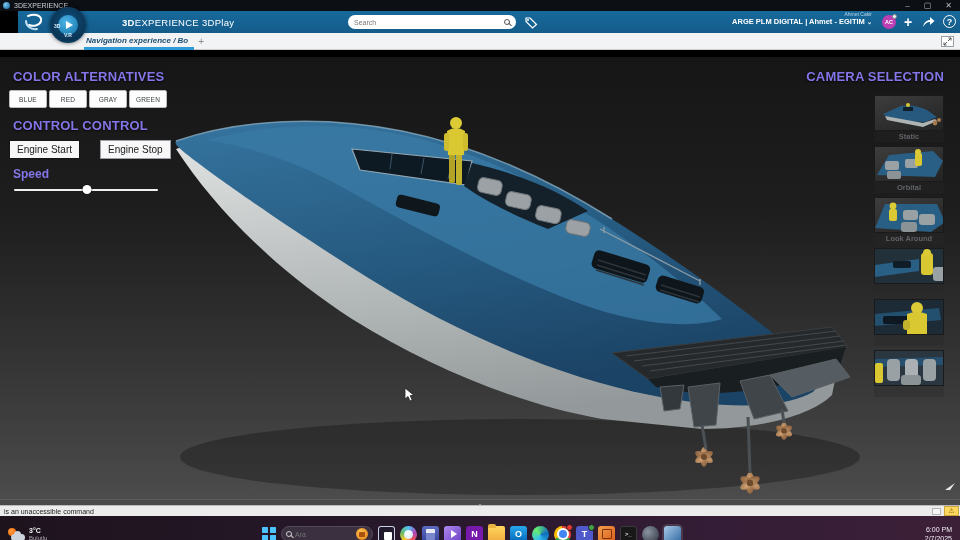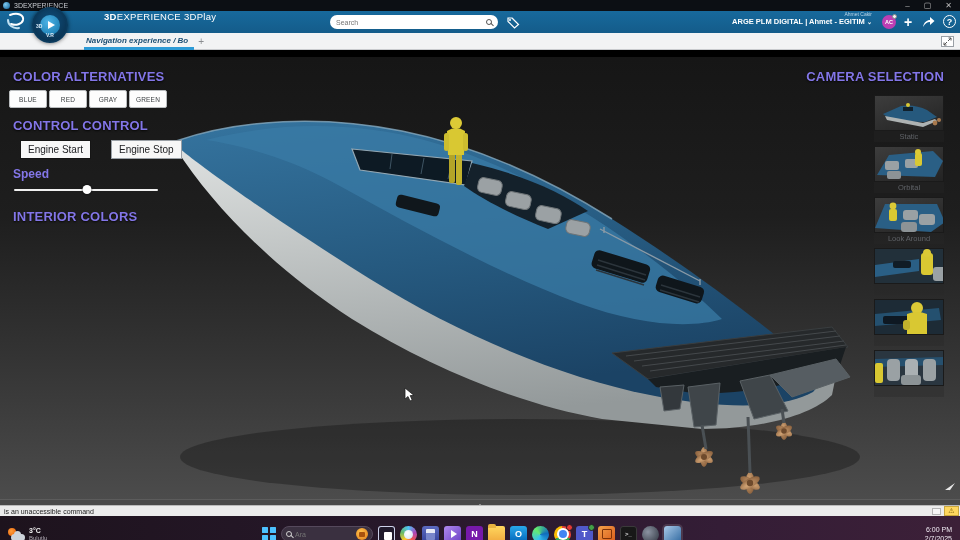--- a/index.html
+++ b/index.html
@@ -7,21 +7,21 @@
   body{font-family:"Liberation Sans",sans-serif;}
   .screen{position:relative;width:960px;height:540px;overflow:hidden;}
 
   
   .titlebar{position:absolute;top:0;left:0;right:0;height:11px;background:#0c0f14;display:flex;align-items:center;color:#c9ccd1;font-size:7px;}
   .titlebar .appico{width:7px;height:7px;border-radius:50%;background:radial-gradient(circle at 35% 35%,#7ec8ef,#0d5f96);margin:0 4px 0 3px;}
   .titlebar .wctrl{margin-left:auto;display:flex;align-items:center;gap:14px;padding-right:8px;font-size:8px;color:#bbb;}
   .titlebar .wctrl span{cursor:default;}
 
   
-  .appbar{position:absolute;top:11px;left:0;right:0;height:22px;background:linear-gradient(180deg,var(--accent-blue,#17699c),#145c8a);display:flex;color:#fff;}
+  .appbar{position:absolute;top:11px;left:18px;right:0;height:22px;background:linear-gradient(180deg,var(--accent-blue,#17699c),#145c8a);display:flex;align-items:center;color:#fff;}
   .dslogo{width:26px;height:20px;margin-left:4px;}
   .compass{position:absolute;left:32px;top:-4px;width:36px;height:36px;border-radius:50%;background:radial-gradient(circle at 50% 40%,#0f4f7d,#092c47);border:2px solid #0b3a5c;z-index:5;display:flex;align-items:center;justify-content:center;box-shadow:0 0 4px rgba(0,0,0,.6);}
   .compass .inner{width:20px;height:20px;border-radius:50%;background:radial-gradient(circle at 40% 35%,#4db3e6,#1173a8);display:flex;align-items:center;justify-content:center;}
   .compass .play{width:0;height:0;border-left:7px solid #fff;border-top:4.5px solid transparent;border-bottom:4.5px solid transparent;margin-left:2px;}
   .compass .clbl{position:absolute;font-size:5px;font-weight:bold;color:#d7e9f5;}
   .compass .ctop{left:2px;top:14px;}
   .compass .cbot{bottom:3px;left:50%;transform:translateX(-50%);}
   .apptitle{margin-left:74px;font-size:9.5px;letter-spacing:.3px;white-space:nowrap;}
   .apptitle b{font-weight:bold;}
   .searchwrap{position:absolute;left:330px;top:4px;width:168px;height:14px;background:#fff;border-radius:8px;display:flex;align-items:center;padding:0 6px;}
@@ -53,33 +53,33 @@
   .chevup{width:0;height:0;border-left:4px solid transparent;border-right:4px solid transparent;border-bottom:4px solid #cfcfcf;}
   .corner-pointer{position:absolute;right:4px;bottom:18px;}
 
   
   .lpanel{position:absolute;left:13px;top:12px;width:230px;z-index:4;}
   .phead{font-size:13px;font-weight:bold;color:var(--accent-purple,#8376e8);letter-spacing:.2px;text-shadow:0 1px 2px rgba(0,0,0,.8);}
   .colorbtns{display:flex;gap:2px;margin:6px 0 10px -4px;}
   .cbtn{width:38px;height:18px;background:#fdfdfd;border:1px solid #b9bcbe;border-radius:2px;font-size:6.5px;color:#3c4043;font-family:"Liberation Sans",sans-serif;letter-spacing:.2px;cursor:pointer;}
   .enginebtns{display:flex;margin:7px 0 6px -4px;}
   .ebtn{height:19px;background:#f7f7f7;border:1px solid #9aa0a6;font-size:10px;color:#202124;font-family:"Liberation Sans",sans-serif;padding:0 7px;cursor:pointer;}
-  .ebtn.start{border:1.6px solid #151515;margin-right:20px;margin-left:11px;}
+  .ebtn.start{border:1.6px solid #151515;margin-right:20px;}
   .speedlbl{font-size:12px;font-weight:bold;color:var(--accent-purple,#8376e8);margin:8px 0 4px;}
   .slider{position:relative;width:144px;height:10px;margin-left:1px;}
   .slider .track{position:absolute;left:0;right:0;top:4px;height:2px;background:#f0f0f0;border-radius:1px;}
   .slider .thumb{position:absolute;top:0;width:9px;height:9px;border-radius:50%;background:#fff;box-shadow:0 0 2px #000;transform:translateX(-50%);}
   .interiorhead{margin-top:14px;}
 
   
   .rpanel{position:absolute;right:16px;top:12px;width:180px;z-index:4;text-align:right;}
   .thumbcol{position:absolute;right:0;top:26px;width:70px;}
   .thumb{margin-bottom:4px;cursor:pointer;}
   .thumb .timg{width:70px;height:36px;background:linear-gradient(160deg,#3d3d3d,#232323);border:1px solid #1a1a1a;overflow:hidden;}
-  .thumb .tlabel{height:11px;font-size:7.5px;font-weight:normal;color:#5f6267;text-align:center;line-height:11px;background:rgba(40,40,40,.35);}
+  .thumb .tlabel{height:11px;font-size:7.5px;font-weight:bold;color:#5f6267;text-align:center;line-height:11px;background:rgba(40,40,40,.35);}
   .thumb .tlabel.dim{color:#3a3d40;}
 
   
   .cursor{position:absolute;left:404px;top:330px;z-index:8;}
 
   
   .statusbar{position:absolute;top:505px;left:0;right:0;height:11px;background:#ececec;border-top:1px solid #bbb;display:flex;align-items:center;font-size:7px;color:#222;}
   .statusbar .msg{padding-left:4px;flex:1;}
   .statusbar .mini{width:9px;height:7px;border:1px solid #b5b5b5;background:#f6f6f6;margin-right:3px;}
   .statusbar .warn{width:15px;height:10px;background:#ffd75e;border:1px solid #caa73d;color:#6d5200;font-size:7px;display:flex;align-items:center;justify-content:center;margin-right:1px;}
@@ -306,21 +306,20 @@
       <div class="phead">CONTROL CONTROL</div>
       <div class="enginebtns">
         <button class="ebtn start">Engine Start</button>
         <button class="ebtn">Engine Stop</button>
       </div>
       <div class="speedlbl">Speed</div>
       <div class="slider">
         <div class="track"></div>
         <div class="thumb" style="left: 51%;"></div>
       </div>
-      <div class="phead interiorhead">INTERIOR COLORS</div>
     </div>
 
     <div class="rpanel">
       <div class="phead">CAMERA SELECTION</div>
       <div class="thumbcol">
           <div class="thumb">
             <div class="timg">
               <svg width="70" height="36" viewBox="0 0 70 36">
                 <path d="M8,18 L26,10 Q40,8 52,14 L62,21 L50,26 L18,25 Z" fill="#26597d"></path>
                 <path d="M10,20 L48,27 L60,23 L62,25 L48,31 L12,24 Z" fill="#aeb3b3"></path>

